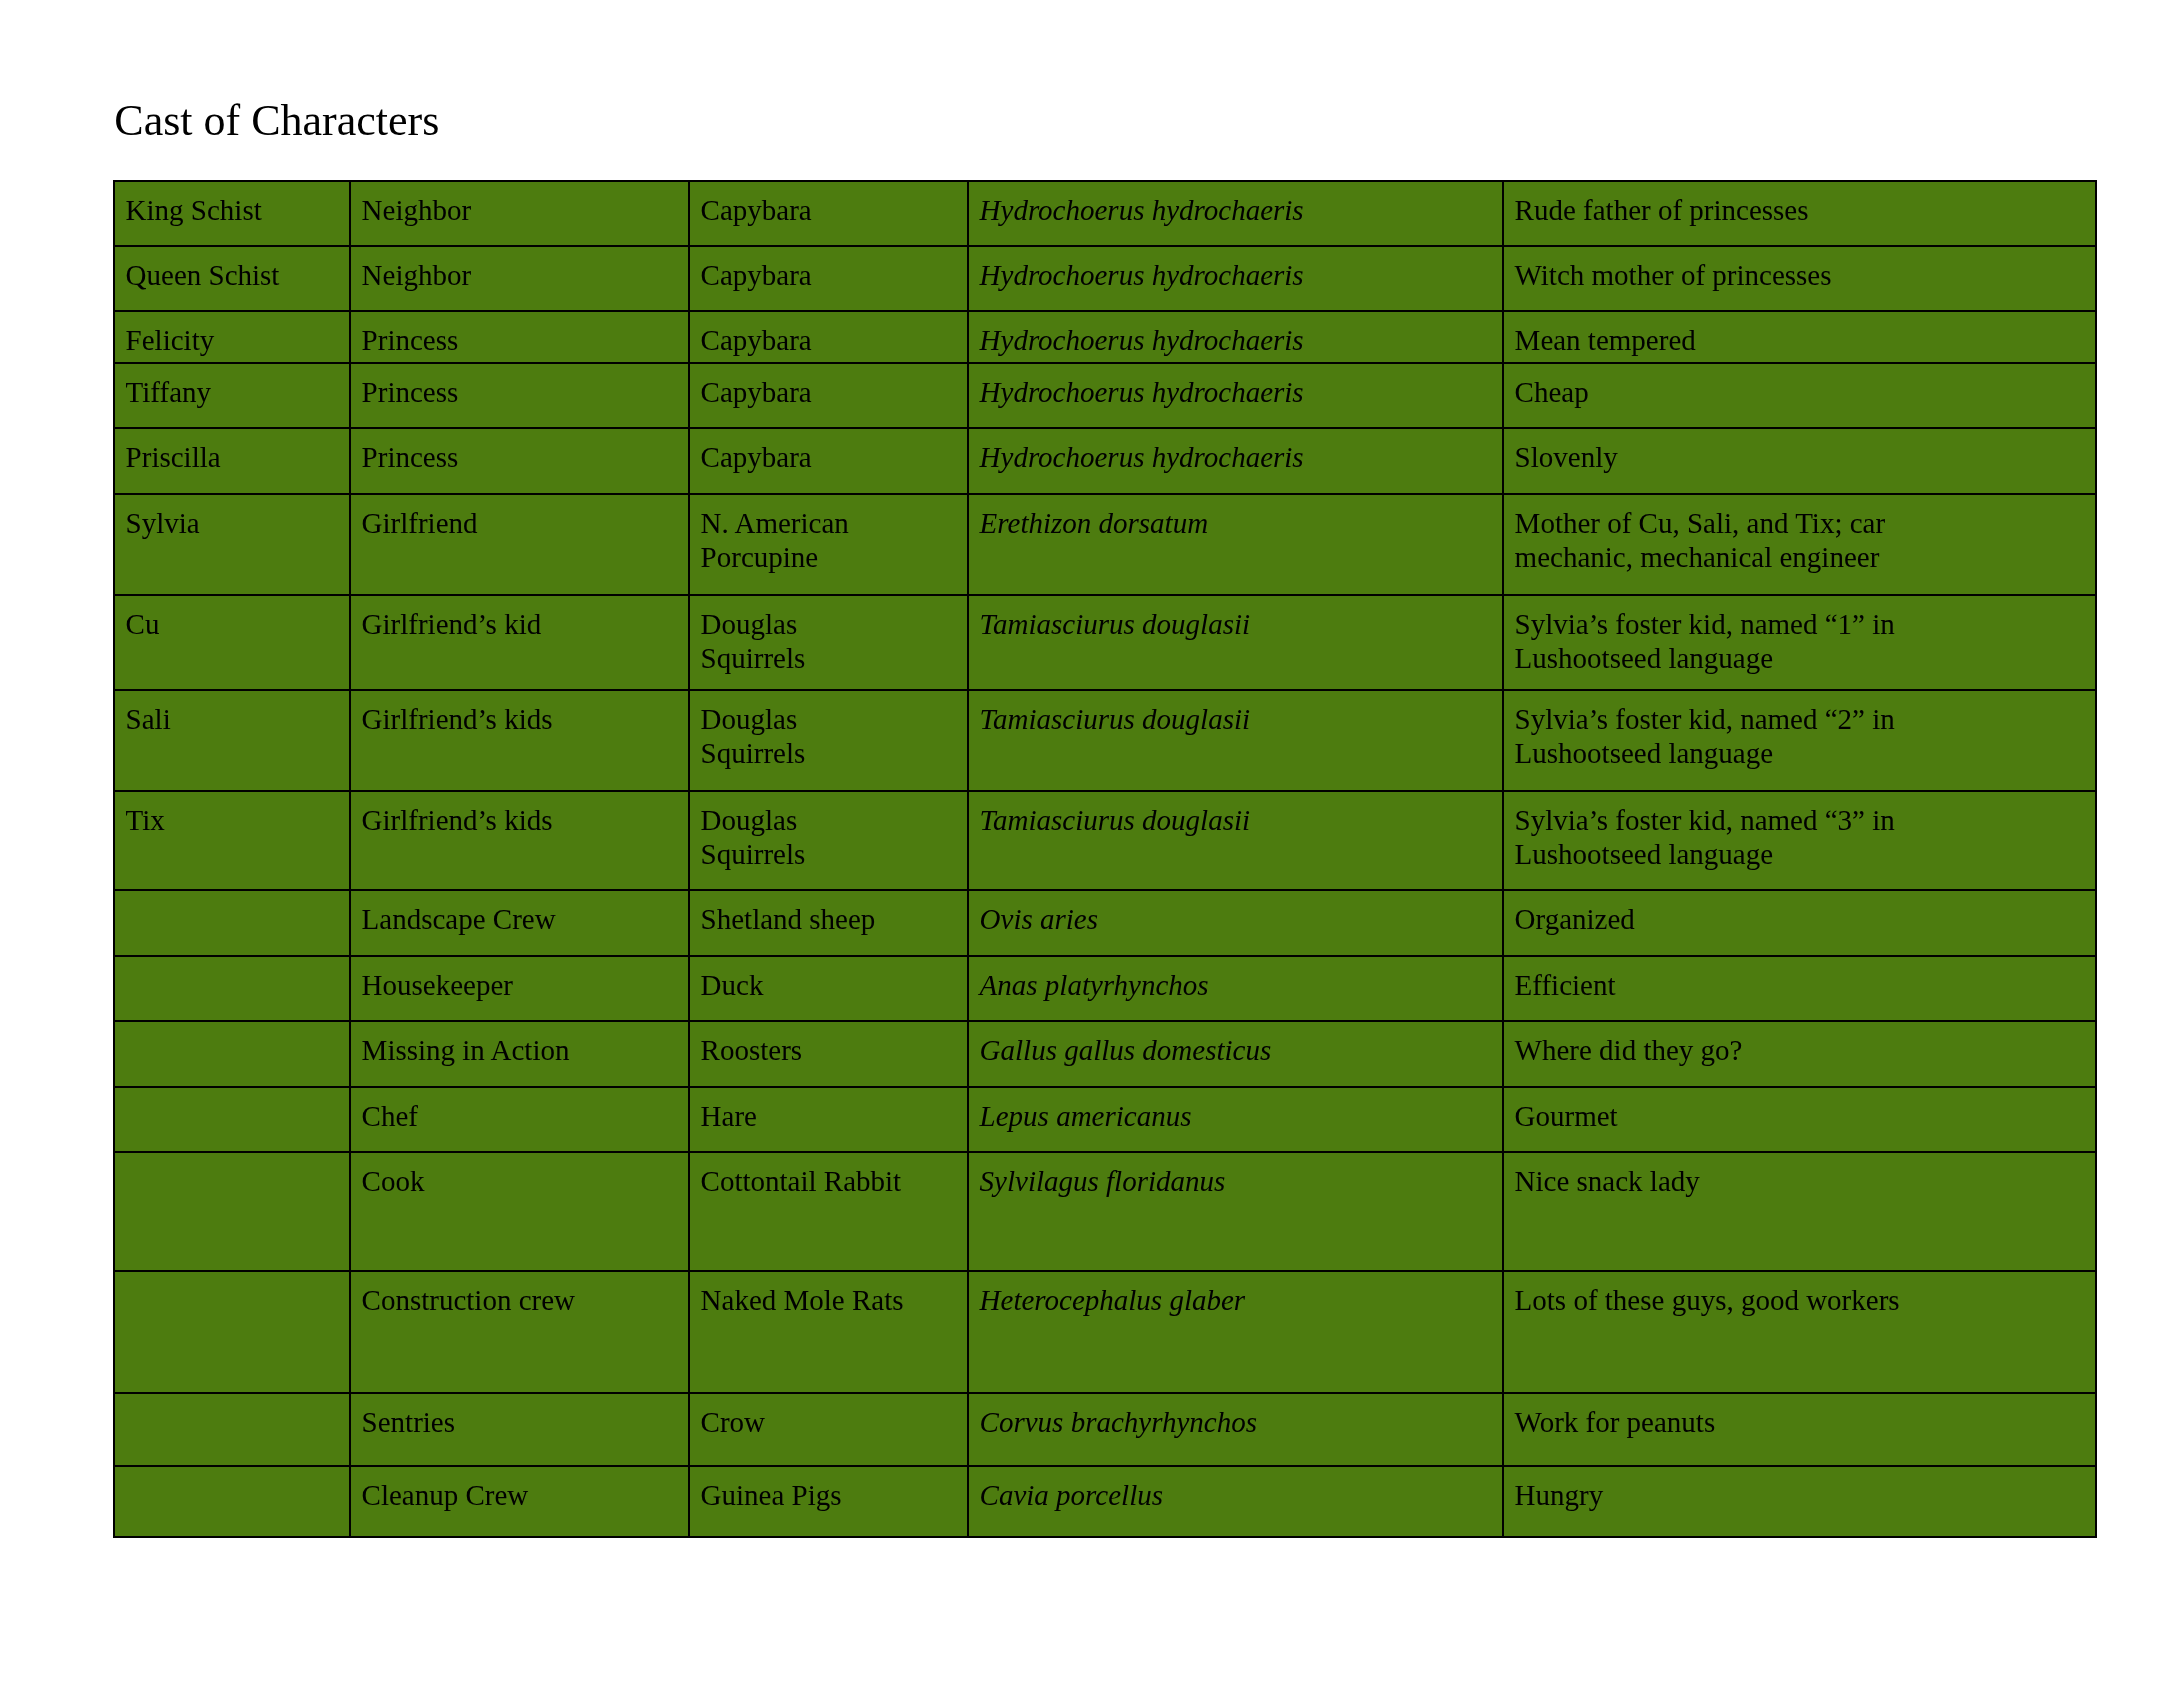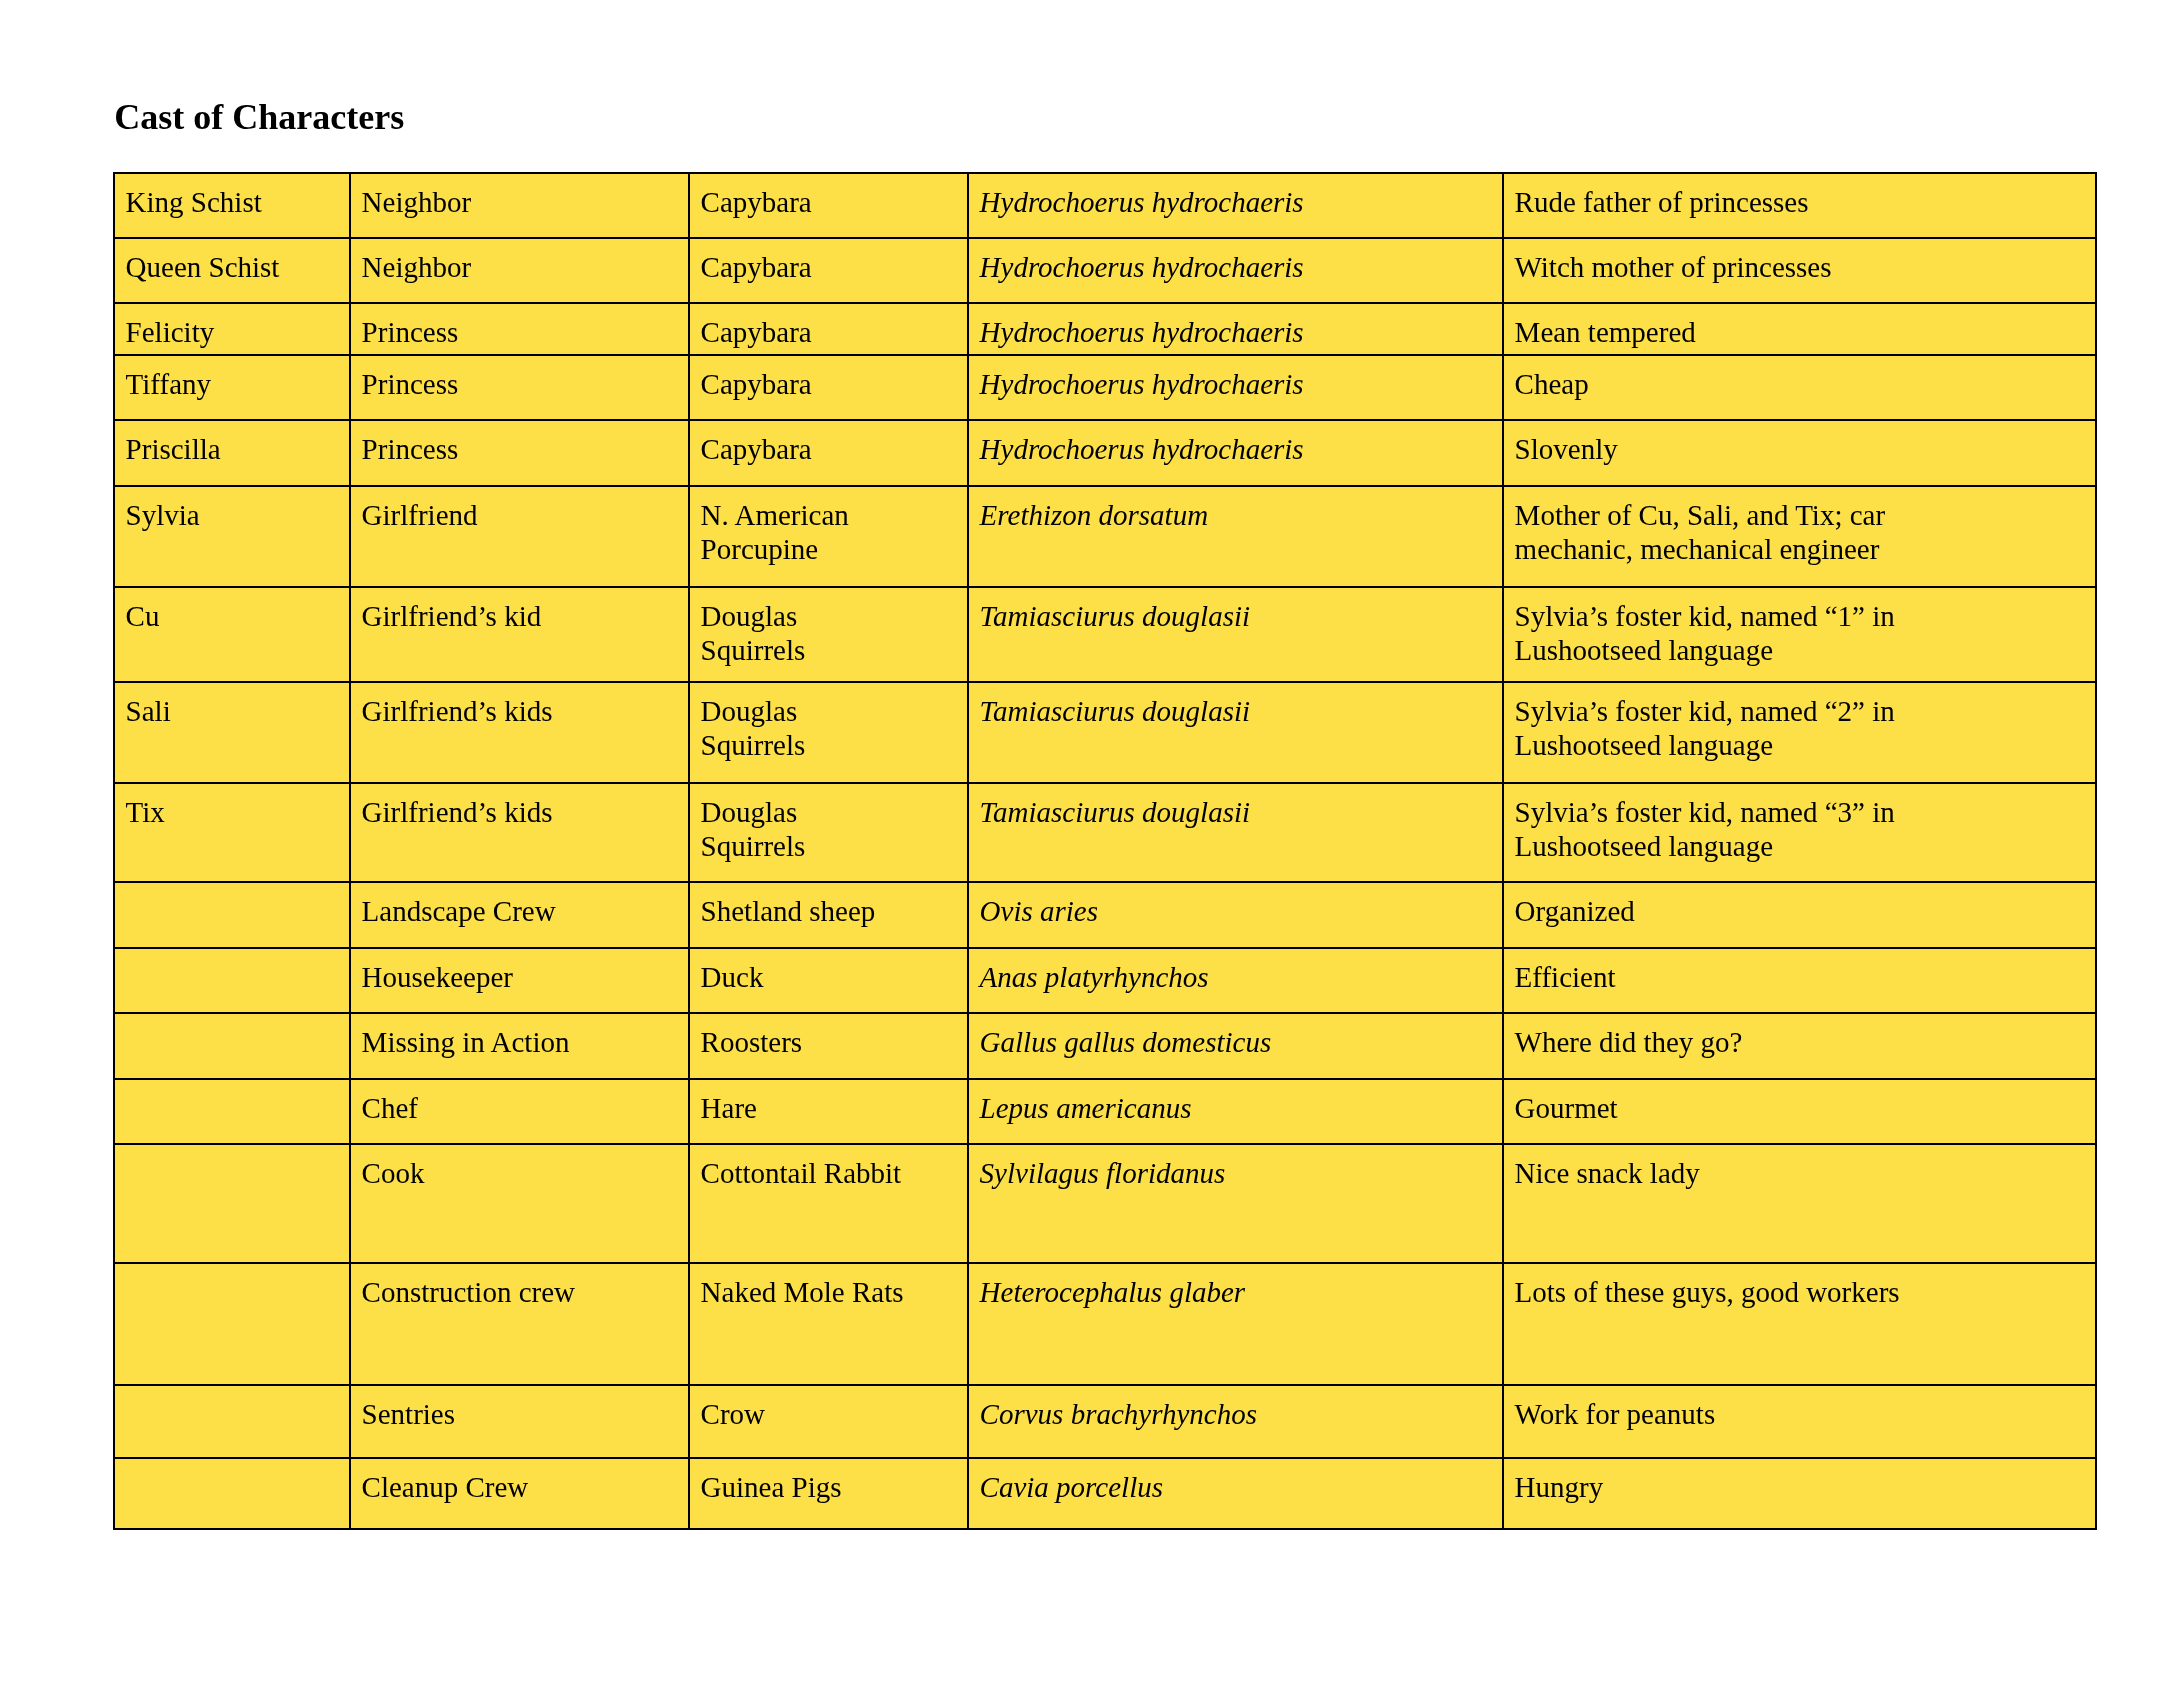--- a/index.html
+++ b/index.html
@@ -13,31 +13,31 @@
     position: relative;
     font-family: "Liberation Serif", serif;
     color: #000000;
   }
   .page {
     position: absolute;
     left: 113px;
     top: 99px;
   }
   .doc-title {
-    font-size: 36px;
-    font-weight: bold;
+    font-size: 44px;
+    font-weight: normal;
     line-height: 1;
     margin: 0 0 37px 1.3px;
     letter-spacing: 0px;
   }
   table.cast-table {
     border-collapse: collapse;
     table-layout: fixed;
     width: 1982px;
-    background: #fde047;
+    background: #4d7c0f;
   }
   table.cast-table td {
     border: 2.6px solid #000000;
     vertical-align: top;
     padding: 10.6px 12px 5.3px 10.6px;
     font-size: 29px;
     line-height: 1.18;
     white-space: pre-line;
     overflow: hidden;
   }

